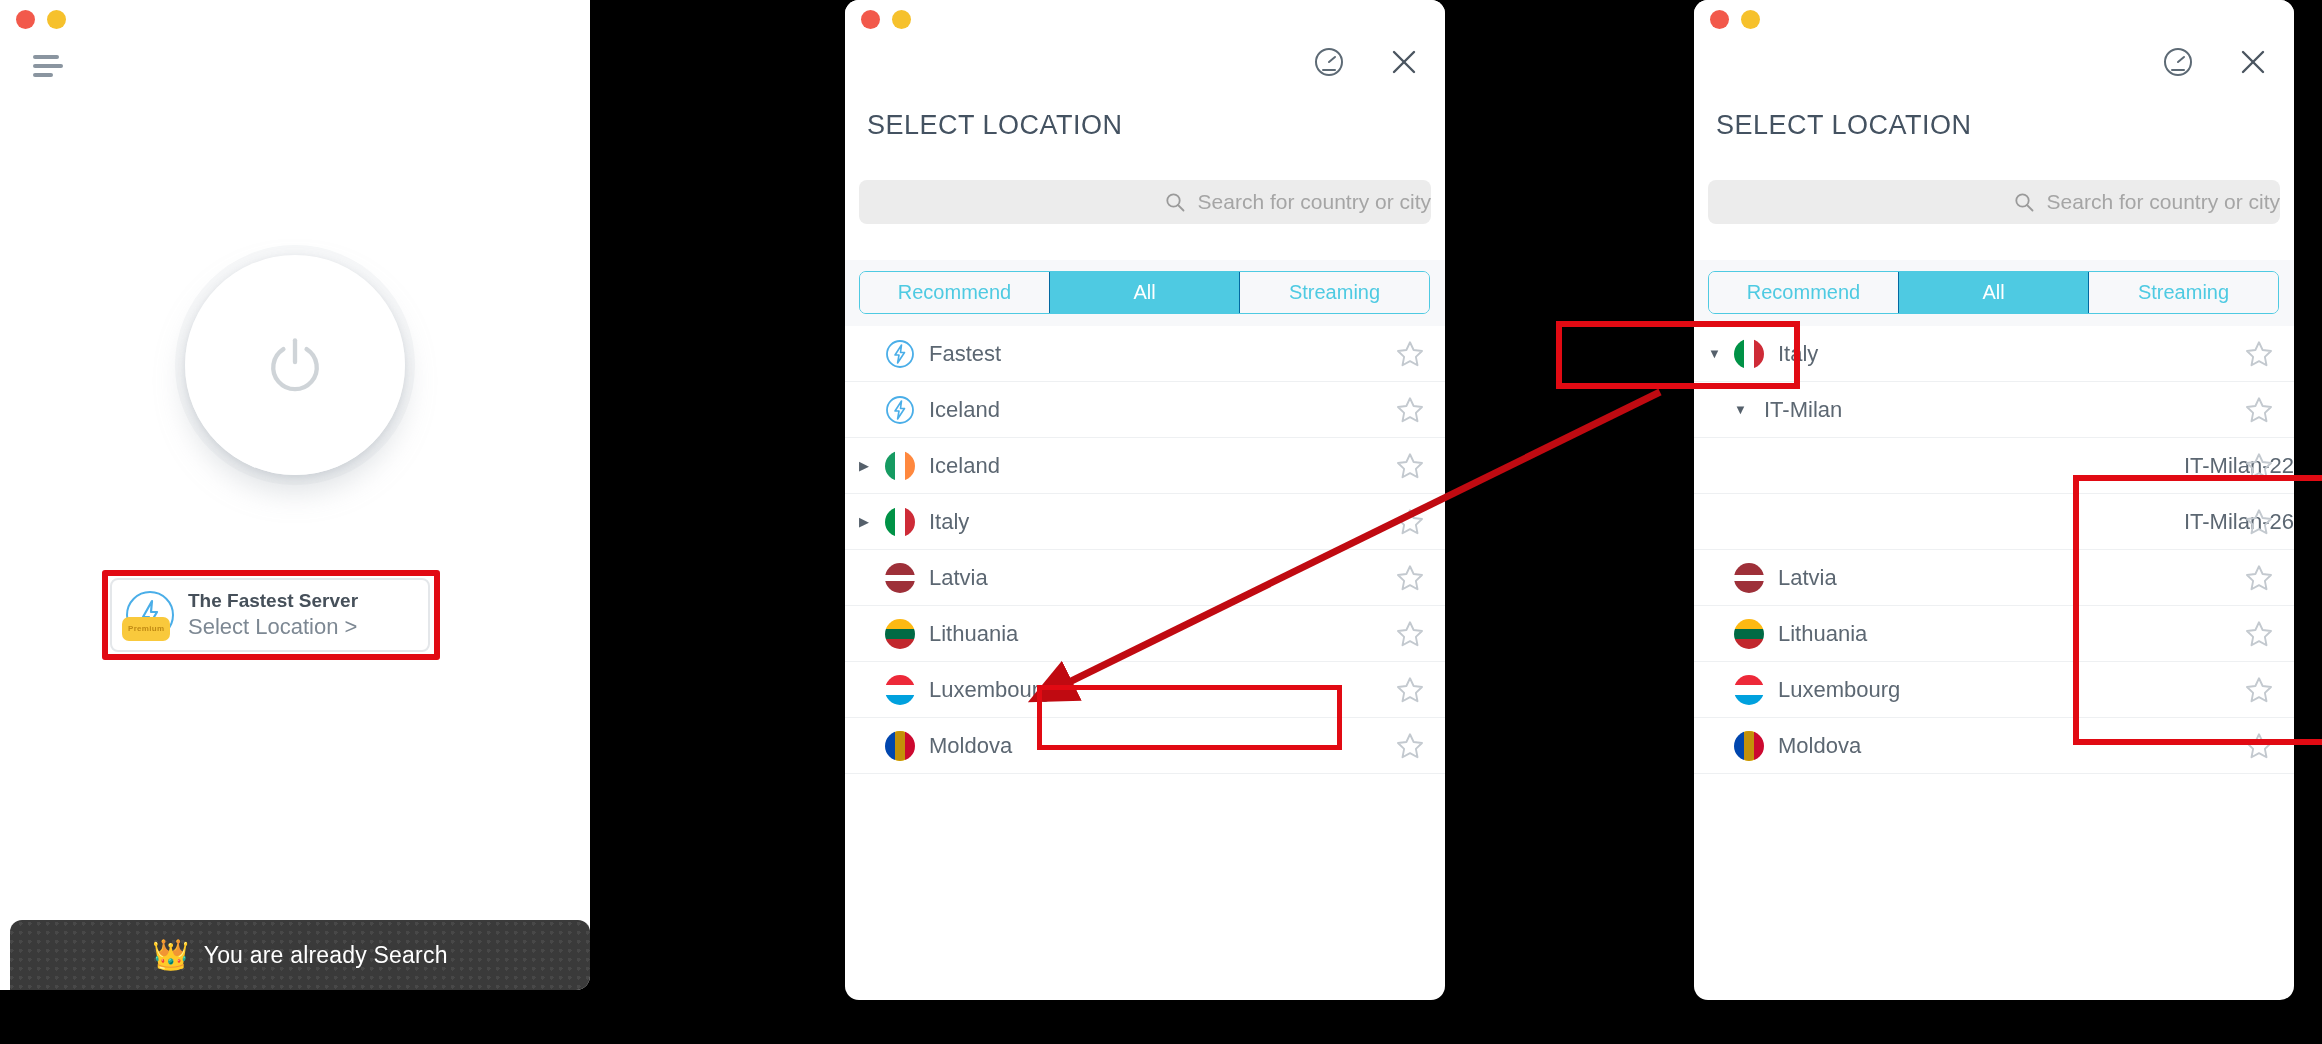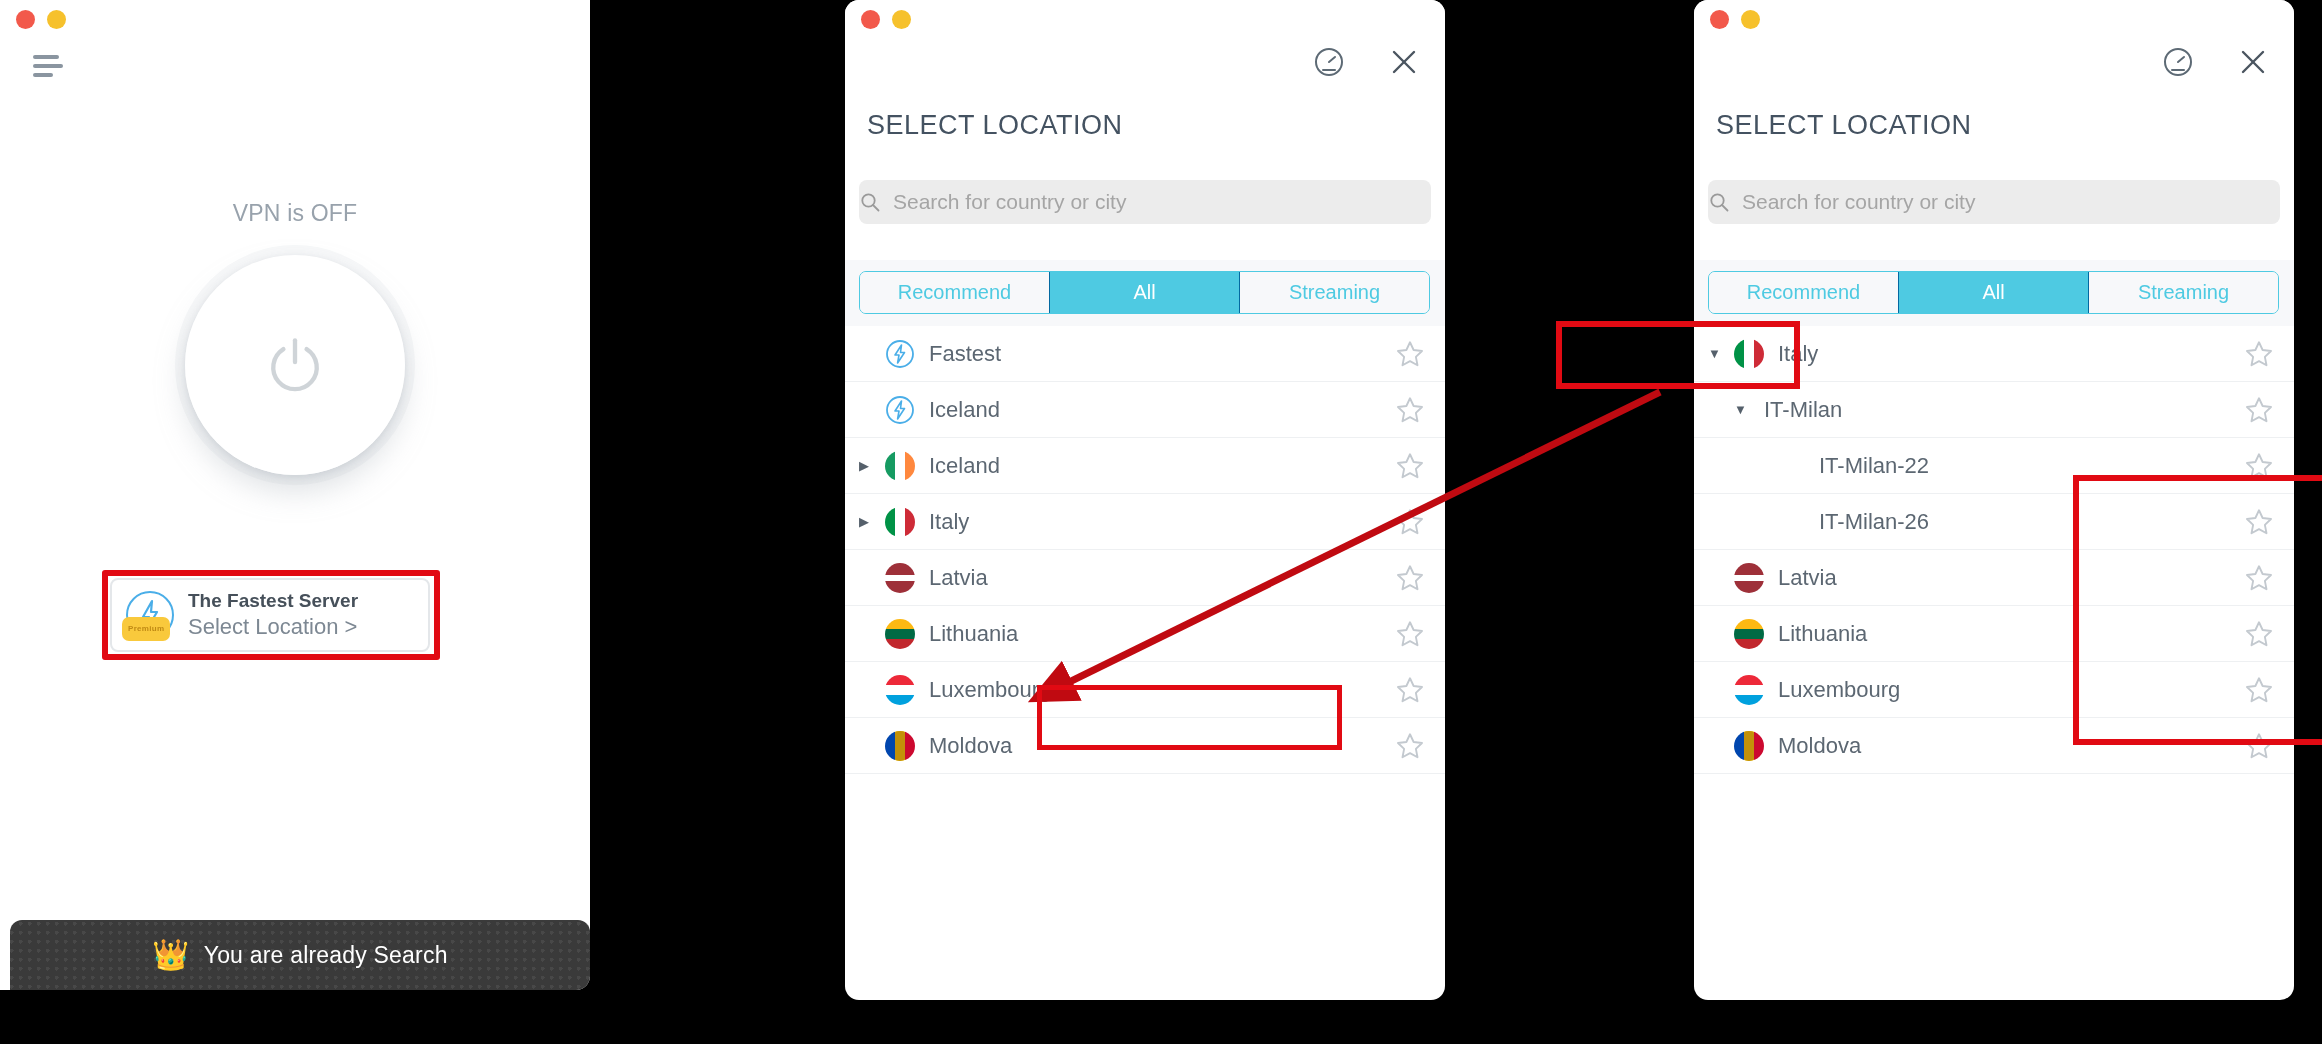--- a/index.html
+++ b/index.html
@@ -119,21 +119,21 @@
     display: flex; align-items: center; gap: 44px;
   }
   .icon-btn { cursor: pointer; line-height: 0; }
   .loc-title {
     position: absolute; left: 22px; top: 110px;
     font-size: 27px; font-weight: 400; color: #445261; letter-spacing: .5px;
   }
   .search-box {
     position: absolute; left: 14px; right: 14px; top: 180px;
     height: 44px; background: #ececec; border-radius: 8px;
-    display: flex; align-items: center; justify-content: flex-start; gap: 12px;
+    display: flex; align-items: center; justify-content: flex-end; gap: 12px;
     cursor: text;
   }
   .search-box .mag { line-height: 0; }
   .search-box .ph { font-size: 21px; color: #a5a5a5; }
 
   .tabbar-wrap { background: #f7f8fa; padding: 11px 15px 12px 14px; }
   .tabbar {
     display: flex; border: 1px solid #4ecae2; border-radius: 7px; overflow: hidden;
     height: 43px; background: #f7f8fa;
   }
@@ -156,21 +156,21 @@
   .loc-row .caret {
     width: 26px; flex: 0 0 26px;
     color: #55606b; font-size: 13px; line-height: 1;
   }
   .loc-row .caret.none { color: transparent; }
   .loc-row .flagwrap { width: 44px; flex: 0 0 44px; display:flex; align-items:center; }
   .loc-row .label { font-size: 22px; color: #5c6772; }
   .loc-row .star { position: absolute; right: 20px; top: 50%; transform: translateY(-50%); line-height:0; }
   .loc-row.child { padding-left: 40px; }
   .loc-row.child .caret { width: 30px; flex: 0 0 30px; }
-  .loc-row.grandchild { padding-left: 99px; }
+  .loc-row.grandchild { padding-left: 70px; justify-content: flex-end; }
 
   
   .flag {
     width: 30px; height: 30px; border-radius: 50%; overflow: hidden;
     display: block; position: relative;
   }
   .flag.vert { display: flex; }
   .flag.vert > span { flex: 1; height: 100%; display:block; }
   .flag.horiz { display: flex; flex-direction: column; }
   .flag.horiz > span { flex: 1; width: 100%; display:block; }
@@ -199,21 +199,20 @@
     </div>
 
     <div class="hamburger">
       <i></i>
       <i></i>
       <i></i>
     </div>
 
     <div class="brand-logo"></div>
 
-    <div class="vpn-status">VPN is OFF</div>
 
     <div class="power-wrap">
       <div class="power-outer"></div>
       <svg class="power-glyph" viewBox="0 0 40 40">
         <path d="M12 9 A15 15 0 1 0 28 9" fill="none" stroke="#cfd4d8" stroke-width="3" stroke-linecap="round"></path>
         <line x1="20" y1="3" x2="20" y2="18" stroke="#cfd4d8" stroke-width="3" stroke-linecap="round"></line>
       </svg>
     </div>
 
     <div class="fastest-card">

